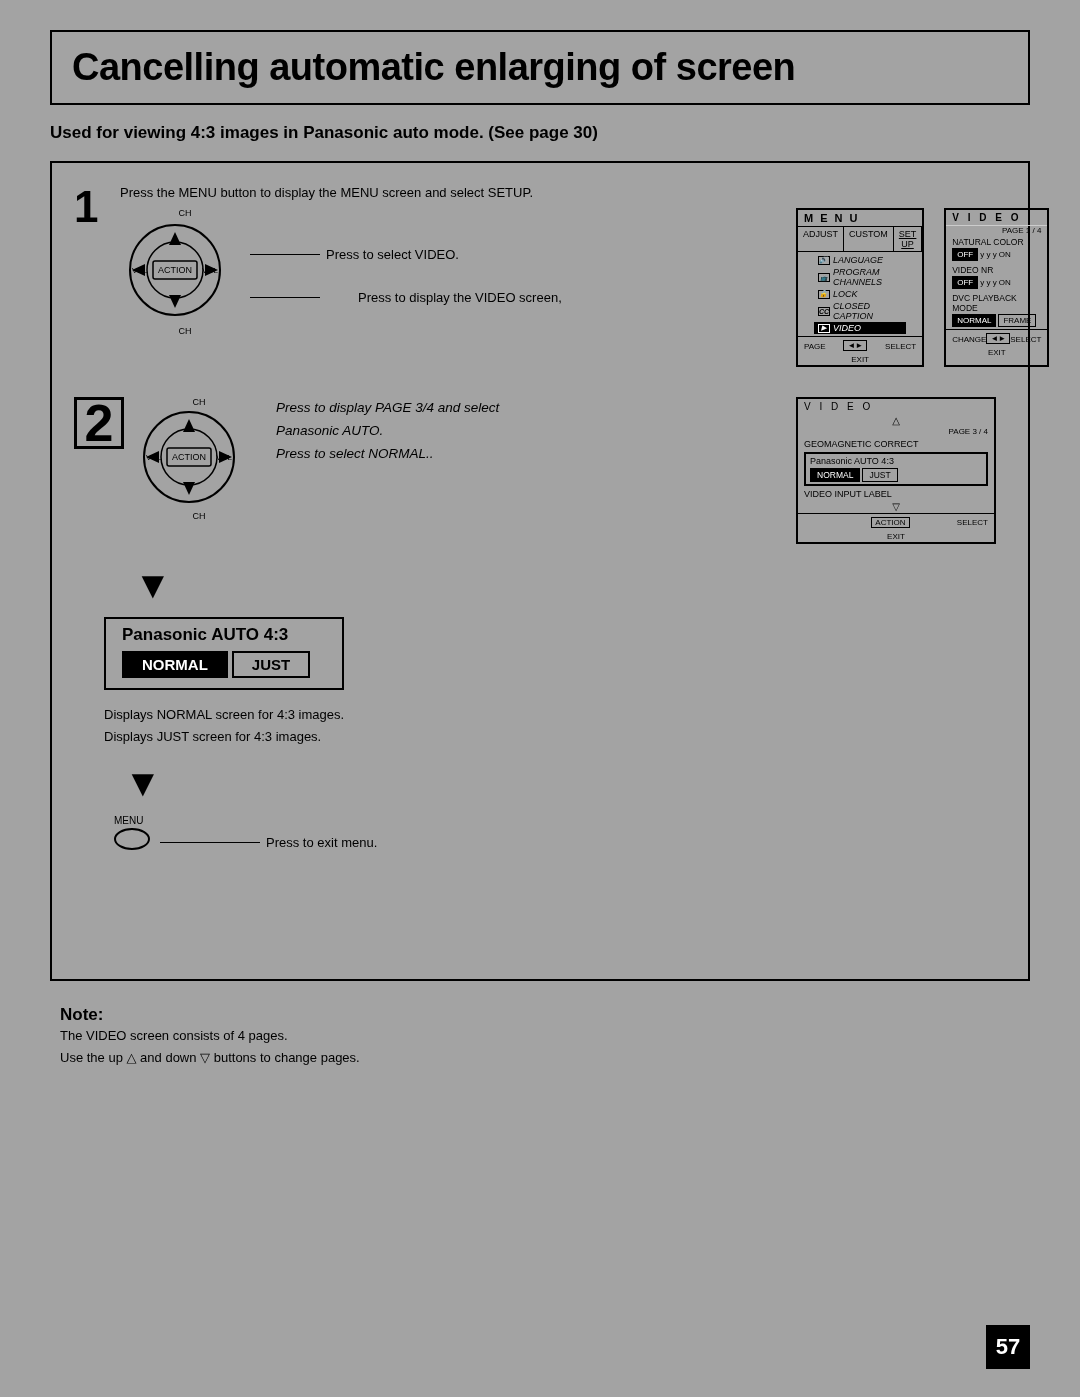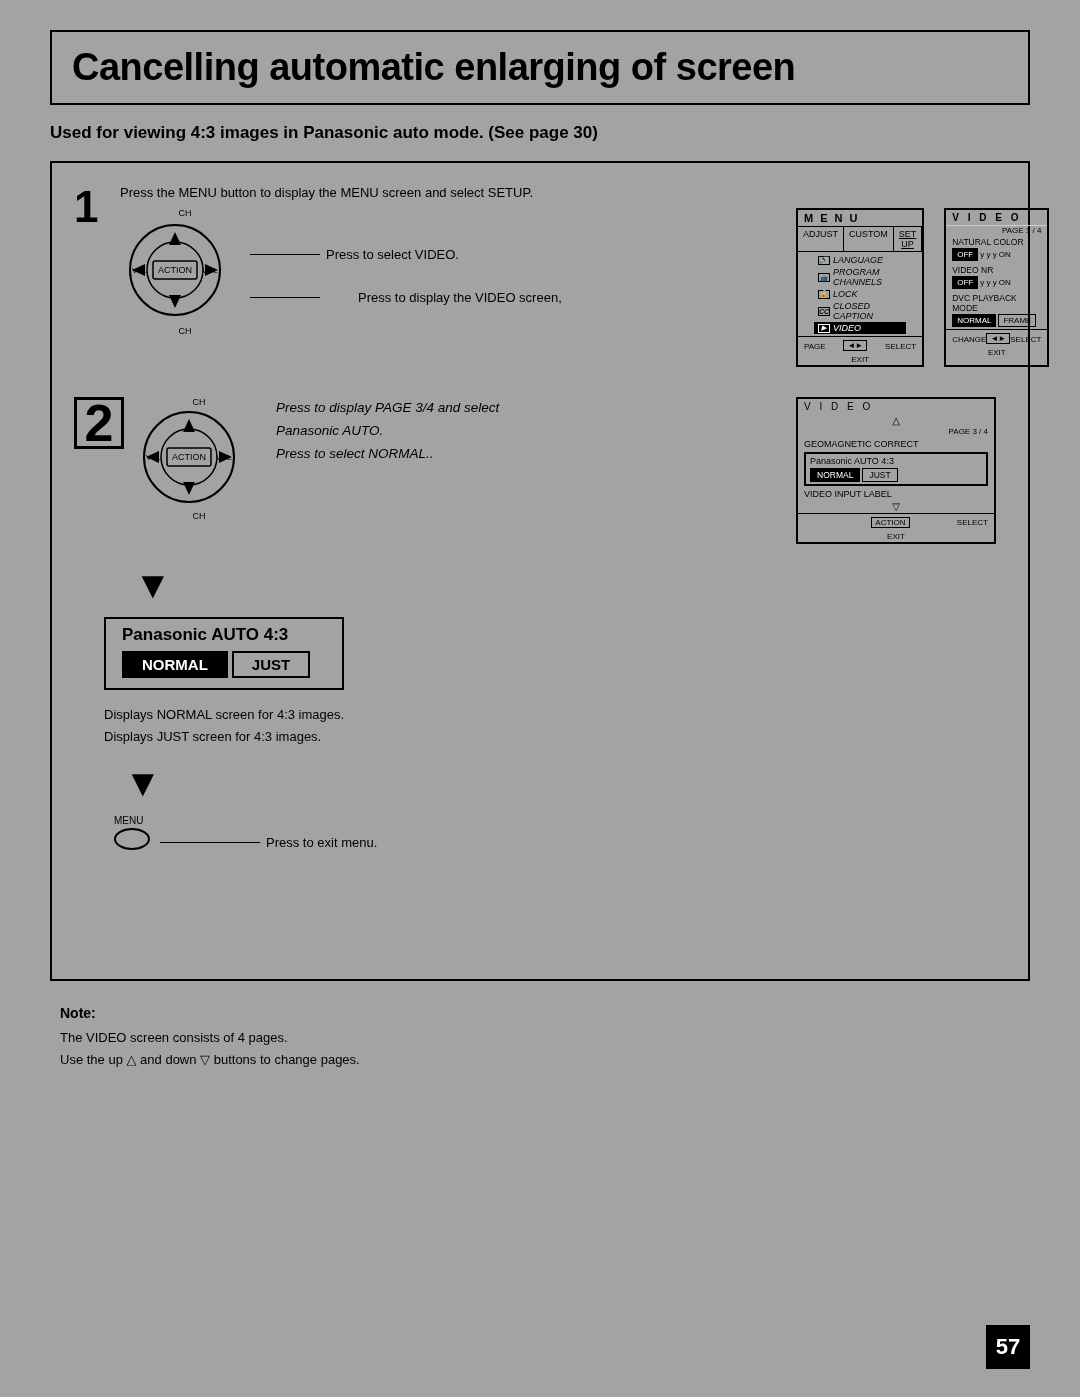--- a/index.html
+++ b/index.html
@@ -304,23 +304,22 @@
       font-size: 13px;
     }
 
     
     .note-section {
       margin-top: 24px;
       padding: 0 10px;
     }
 
     .note-title {
-      font-size: 14px;
-      font-weight: bold;
-      margin-bottom: 6px;
+      font-size: 17px;
+      font-weight: bold;
     }
 
     .note-text {
       font-size: 13px;
       line-height: 1.7;
     }
 
     .step1-number {
       font-size: 44px;
       font-weight: bold;

